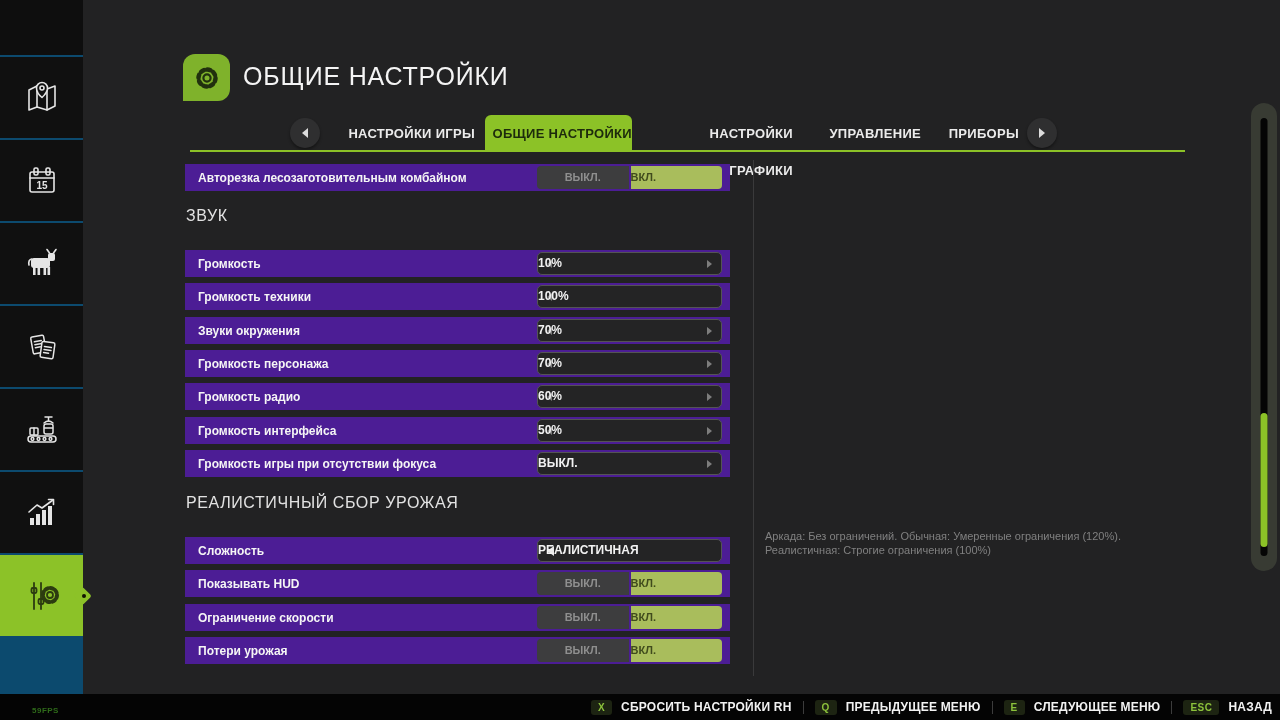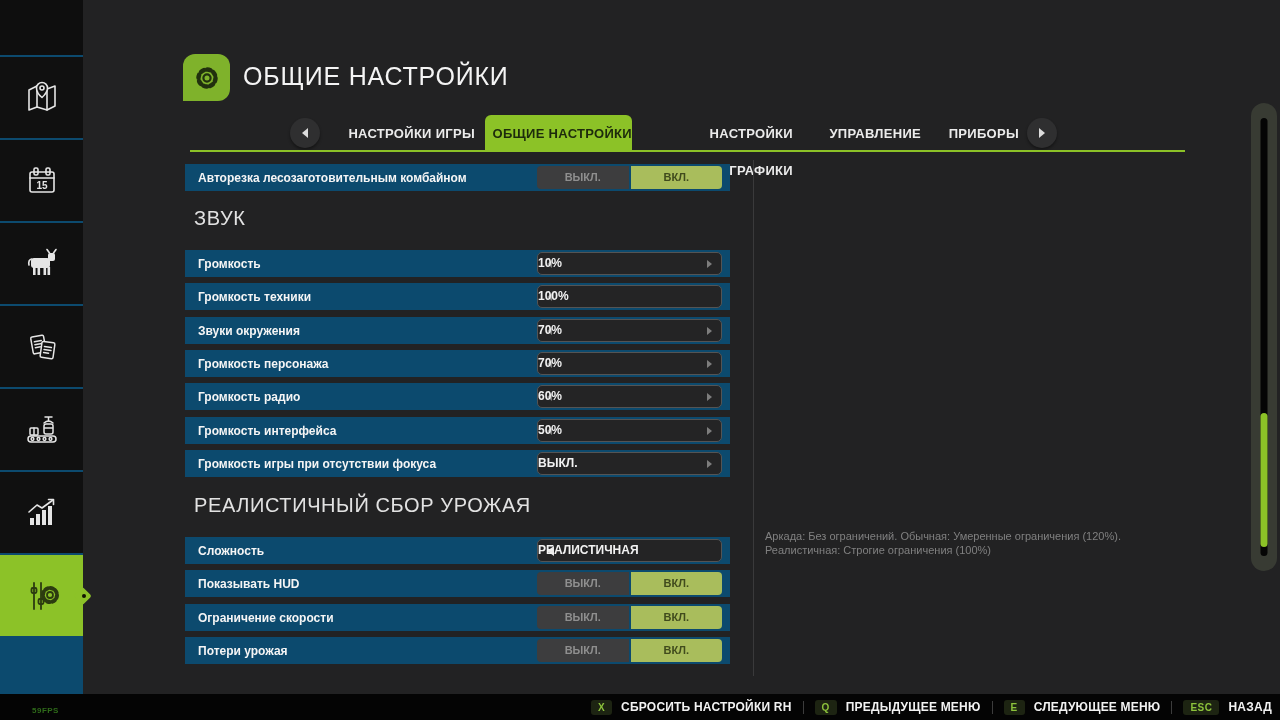--- a/index.html
+++ b/index.html
@@ -27,38 +27,38 @@
   .tab-arrow{position:absolute;top:118px;width:30px;height:30px;border-radius:50%;
              background:#2f2f30;box-shadow:0 2px 3px rgba(0,0,0,.4);
              display:flex;align-items:center;justify-content:center;}
   .tab{position:absolute;top:115px;height:37px;line-height:37px;text-align:right;
        font-size:13px;font-weight:700;color:#ebebeb;letter-spacing:0.3px;}
   .tab.active{background:#8cc227;border-radius:6px 6px 0 0;color:#1d2b0c;}
   .tri{width:0;height:0;}
   .tri.l{border-top:5px solid transparent;border-bottom:5px solid transparent;border-right:6px solid #dcdcdc;}
   .tri.r{border-top:5px solid transparent;border-bottom:5px solid transparent;border-left:6px solid #dcdcdc;}
   
-  .row{position:absolute;left:185px;width:545px;height:27px;background:#0c4a6e;}
+  .row{position:absolute;left:185px;width:545px;height:27px;background:#4c1d95;}
   .row-label{position:absolute;left:13px;top:50%;transform:translateY(-50%);
              font-size:12px;font-weight:700;color:#f5f5f5;white-space:nowrap;}
-  .section-title{position:absolute;left:194px;font-size:20px;color:#e2e2e2;
+  .section-title{position:absolute;left:186px;font-size:16px;color:#e2e2e2;
                  font-weight:500;letter-spacing:0.6px;}
   .sel{position:absolute;right:8px;top:2px;width:185px;height:23px;background:#242425;
        border:1px solid #545454;border-radius:5px;}
   .sel-value{position:absolute;left:0;right:0;top:0;bottom:0;text-align:left;line-height:21px;
              font-size:12px;font-weight:700;color:#f2f2f2;}
   .arr{position:absolute;top:50%;transform:translateY(-50%);width:0;height:0;}
   .arr.al{left:9px;border-top:4px solid transparent;border-bottom:4px solid transparent;border-right:5px solid #7d7d7d;}
   .arr.ar{right:9px;border-top:4px solid transparent;border-bottom:4px solid transparent;border-left:5px solid #7d7d7d;}
   .arr.big{border-top-width:5px;border-bottom-width:5px;border-right:7px solid #e9e9e9;}
   .tgl{position:absolute;right:8px;top:2px;width:185px;height:23px;display:flex;gap:2px;}
   .tgl-off{flex:1;background:#3d3d3e;border-radius:4px 0 0 4px;color:#8f8f8f;
            text-align:center;line-height:23px;font-size:11px;font-weight:700;}
   .tgl-on{flex:1;background:#a9bd5c;border-radius:0 4px 4px 0;color:#404b1d;
-          text-align:center;line-height:23px;font-size:11px;font-weight:700;}
+          text-align:left;line-height:23px;font-size:11px;font-weight:700;}
   
   .divider{position:absolute;left:753px;top:160px;width:1px;height:516px;background:#3a3a3b;}
   .info{position:absolute;left:765px;top:530px;width:430px;font-size:11px;line-height:13.5px;
         color:#808080;}
   
   .scrollbar{position:absolute;left:1251px;top:103px;width:26px;height:468px;
              background:#383b33;border-radius:13px;}
   .sb-track{position:absolute;left:50%;transform:translateX(-50%);top:15px;width:7px;height:438px;
             background:#050505;border-radius:4px;}
   .sb-thumb{position:absolute;left:0;width:7px;height:134px;top:295px;background:#8cc227;border-radius:4px;}

